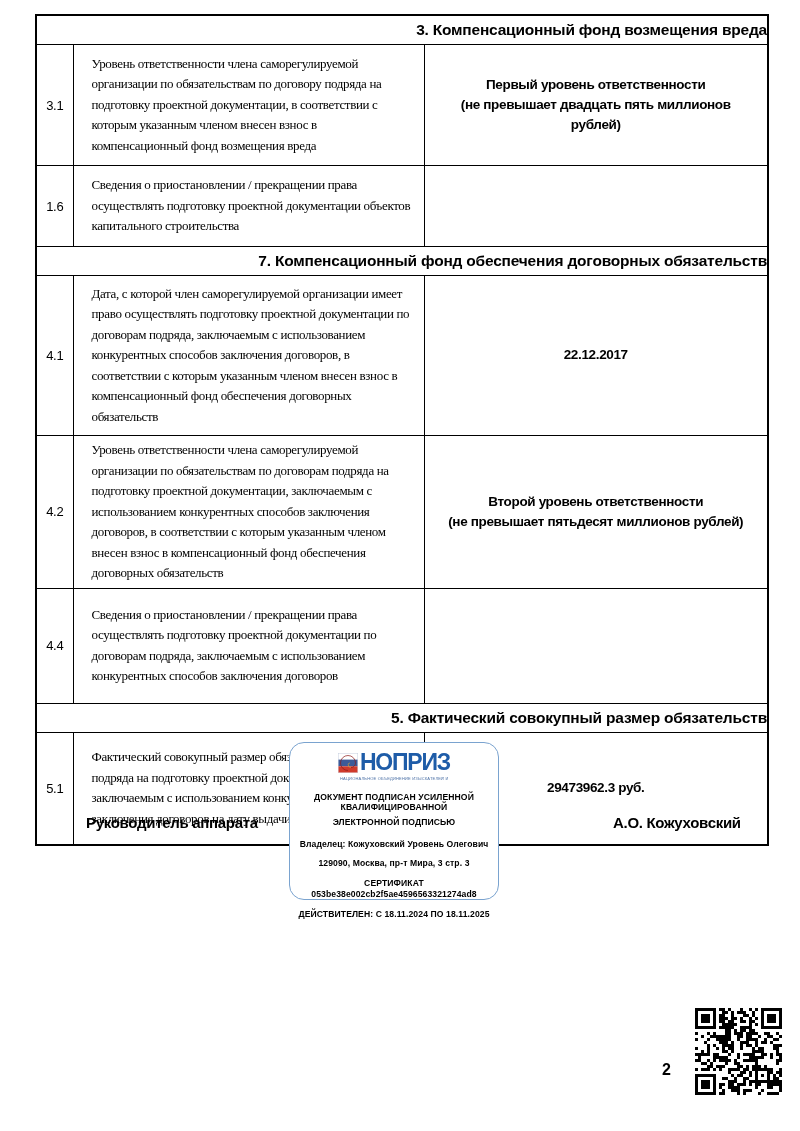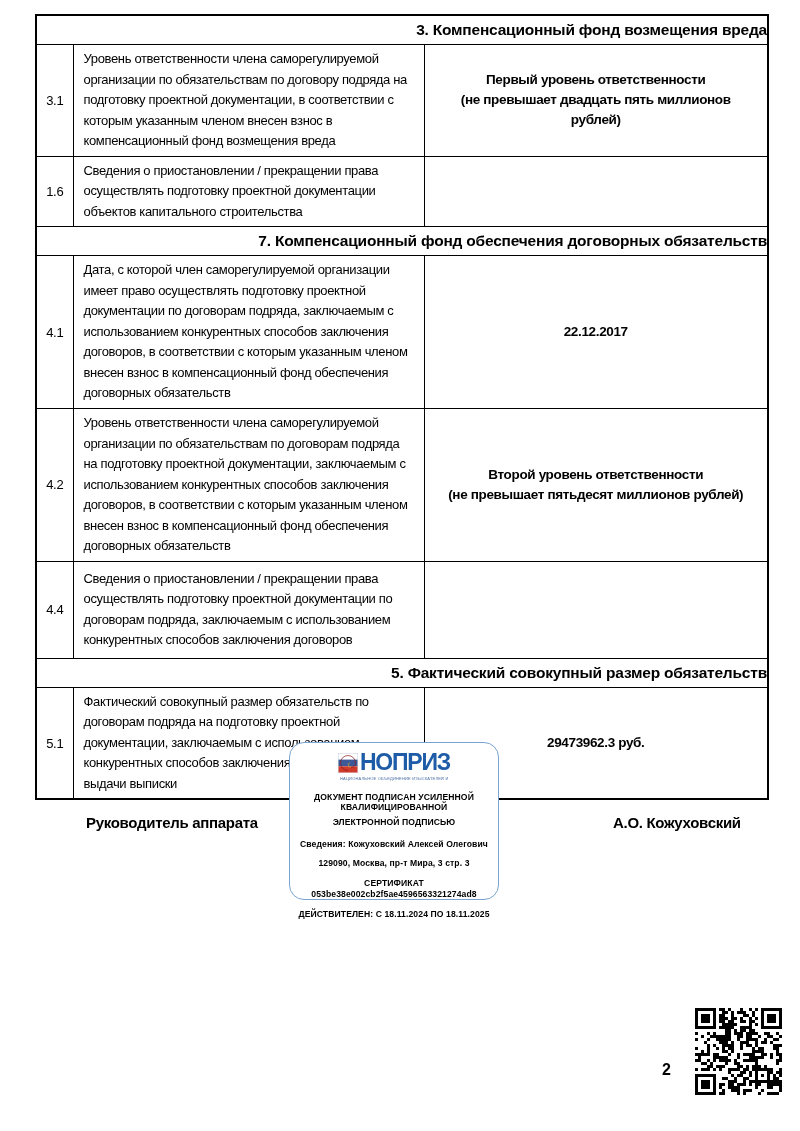--- a/index.html
+++ b/index.html
@@ -13,26 +13,27 @@
     border-collapse:collapse;table-layout:fixed;
     border:2px solid #000;
   }
   .doc-table td{border:1.5px solid #000;vertical-align:middle;}
   td.sec{
     font-weight:bold;font-size:15.5px;text-align:right;height:26px;
     letter-spacing:-0.2px;padding:1px 0;
   }
   td.num{text-align:center;font-size:13px;letter-spacing:-0.3px;}
   td.lbl{
-    font-size:13px;line-height:1.58;padding:4px 12px 4px 10px;
+    font-size:13px;line-height:1.58;padding:4px 12px 4px 18px;
     letter-spacing:-0.35px;
+    font-family:Liberation Serif, serif;
   }
   td.val{
     font-weight:bold;font-size:13.5px;text-align:center;
-    white-space:pre-line;line-height:1.5;letter-spacing:-0.35px;padding:5px 18px;
+    white-space:pre-line;line-height:1.5;letter-spacing:-0.35px;padding:14px 18px;
   }
   tr.h92 td{height:92px;} tr.h52 td{height:52px;} tr.h131 td{height:131px;}
   tr.h121 td{height:121px;} tr.h23 td{height:23px;} tr.h86 td{height:86px;}
   tr.h83 td{height:83px;}
 
   
   .sig-left{position:absolute;left:86px;top:814px;font-weight:bold;font-size:15px;letter-spacing:-0.3px;}
   .sig-right{position:absolute;left:613px;top:814px;font-weight:bold;font-size:15px;letter-spacing:-0.3px;}
 
   
@@ -125,21 +126,21 @@
         <rect x="0.5" y="13.3" width="19" height="6.2" fill="#d03a2b"></rect>
         <path d="M10 17.5 A7.5 7.5 0 0 1 2.5 10 A7.5 7.5 0 0 1 10 2.5 A7.5 7.5 0 0 1 17.5 10 A4.5 4.5 0 0 1 13 14.5" fill="none" stroke="#8b1a1a" stroke-width="0.7"></path>
         <path d="M13 14.5 A2.8 2.8 0 0 1 10.2 11.7 A1.7 1.7 0 0 1 11.9 10" fill="none" stroke="#c8a13a" stroke-width="0.7"></path>
       </svg>
       <span class="logo-text">НОПРИЗ</span>
     </div>
     <div class="logo-caption">НАЦИОНАЛЬНОЕ ОБЪЕДИНЕНИЕ ИЗЫСКАТЕЛЕЙ И ПРОЕКТИРОВЩИКОВ</div>
   </div>
   <div class="stamp-line st-t1">ДОКУМЕНТ ПОДПИСАН УСИЛЕННОЙ КВАЛИФИЦИРОВАННОЙ</div>
   <div class="stamp-line st-t2">ЭЛЕКТРОННОЙ ПОДПИСЬЮ</div>
-  <div class="stamp-line st-owner">Сведения: Кожуховский Алексей Олегович</div>
+  <div class="stamp-line st-owner">Владелец: Кожуховский Уровень Олегович</div>
   <div class="stamp-line st-addr">129090, Москва, пр-т Мира, 3 стр. 3</div>
   <div class="stamp-line st-cert">СЕРТИФИКАТ 053be38e002cb2f5ae4596563321274ad8</div>
   <div class="stamp-line st-valid">ДЕЙСТВИТЕЛЕН: С  18.11.2024  ПО 18.11.2025</div>
 </div>
 
 <div class="page-num">2</div>
 <svg class="qr" id="qr" viewBox="0 0 29 29" shape-rendering="crispEdges">
     <rect x="0" y="0" width="29" height="29" fill="#fff"></rect>
     <rect x="8" y="0" width="1" height="1" fill="#000"></rect>
     <rect x="9" y="0" width="1" height="1" fill="#000"></rect>

